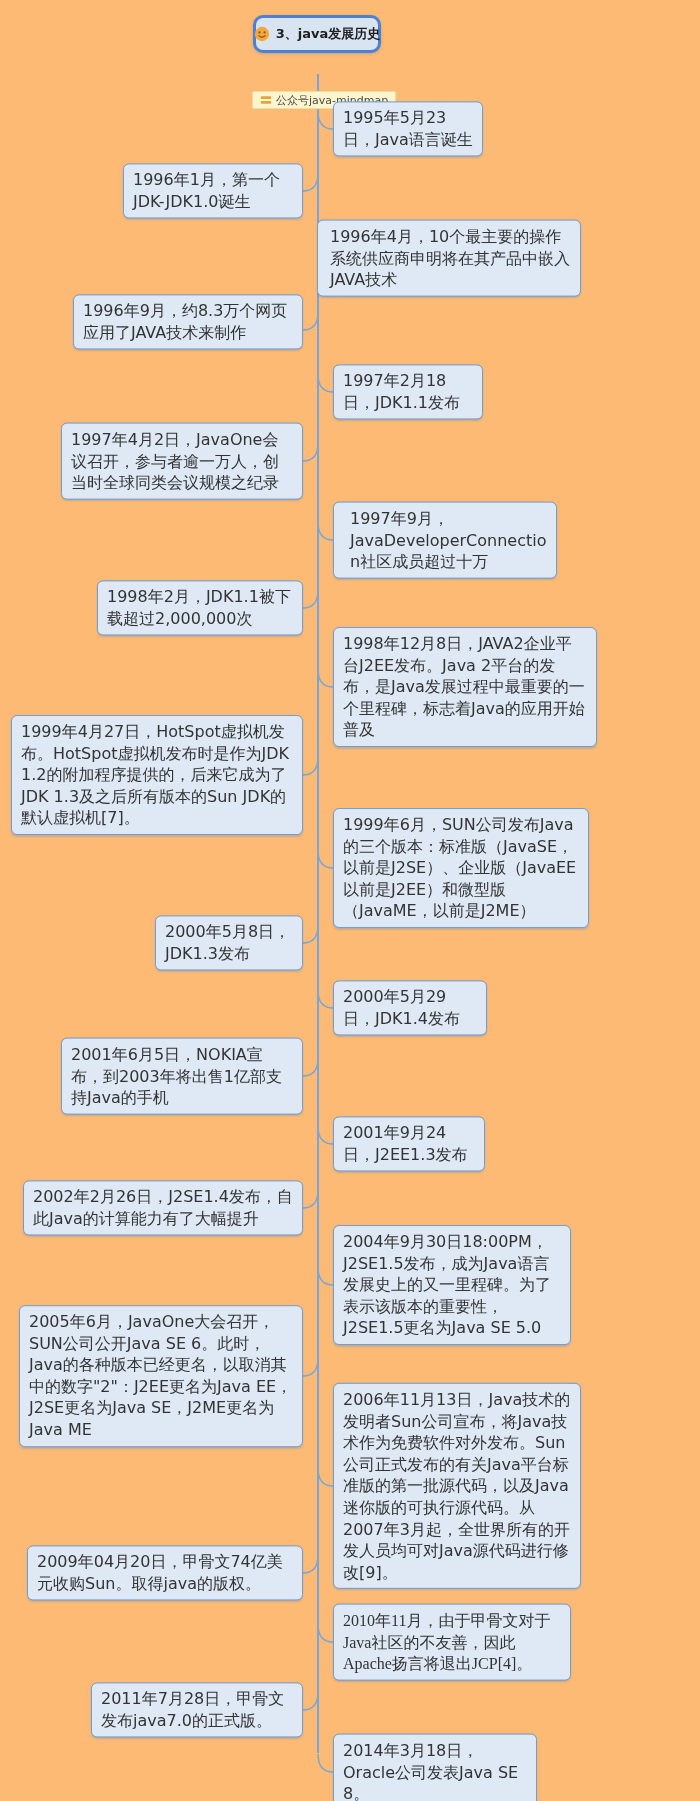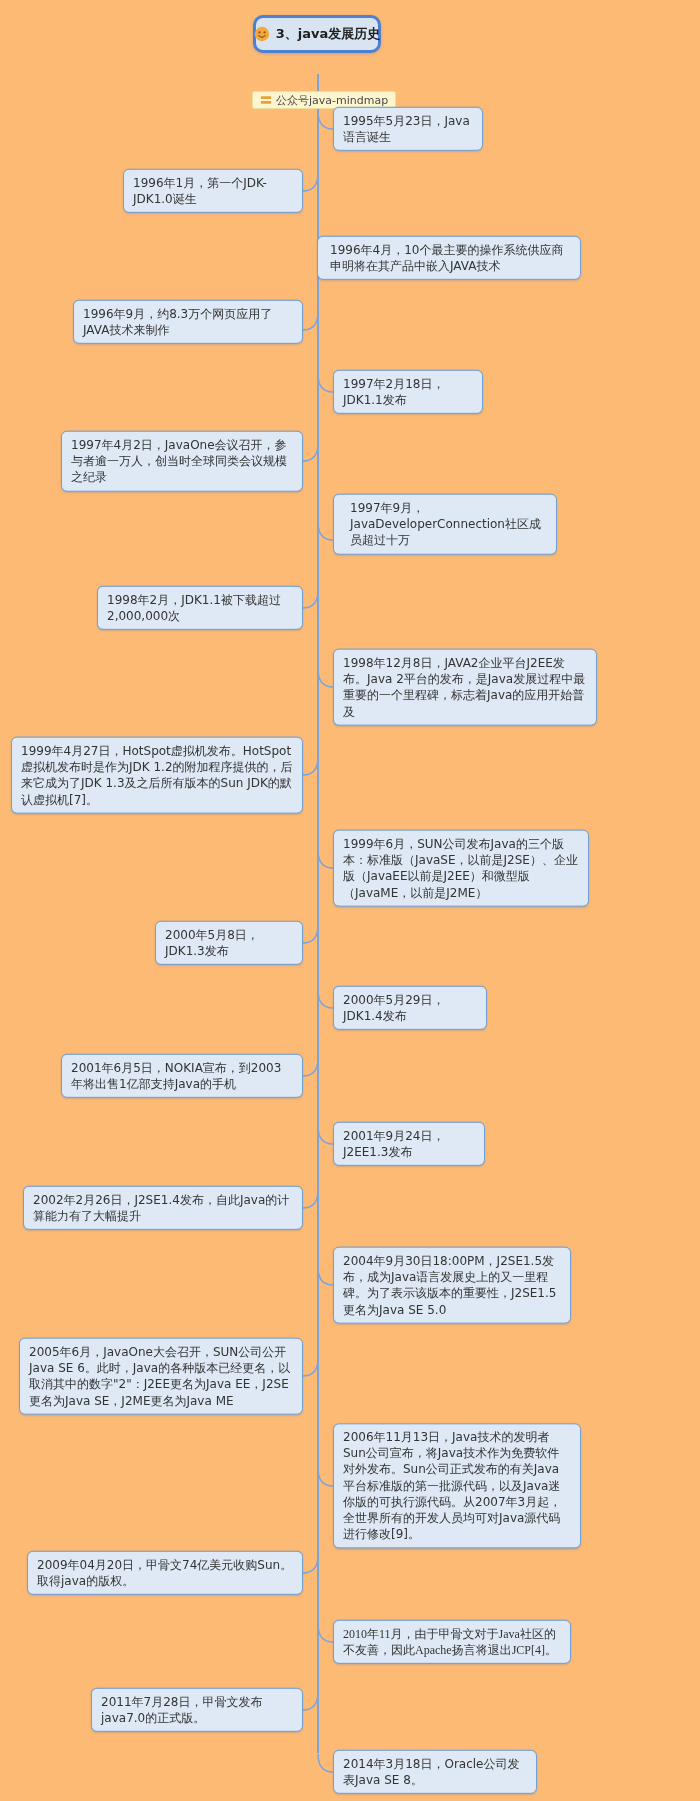--- a/index.html
+++ b/index.html
@@ -12,21 +12,21 @@
   .trunk  { stroke:var(--connector,#7aa5da); stroke-width:2;   fill:none; }
   .branch { stroke:var(--connector,#7aa5da); stroke-width:1.5; fill:none; }
 
   .node {
     position:absolute; box-sizing:border-box;
     transform:translateY(-50%);
     background:var(--node-bg,#dfe9f5);
     border:1.4px solid var(--node-border,#6e9ed6);
     border-radius:6px;
     padding:5px 9px;
-    font-size:12px; line-height:1.35; color:var(--text,#333);
+    font-size:16px; line-height:1.35; color:var(--text,#333);
     box-shadow:0 1px 2px rgba(90,130,180,.3);
     word-break:break-word;
   }
 
   .root-node {
     position:absolute; left:253px; top:15px; width:128px; height:38px;
     box-sizing:border-box;
     display:flex; align-items:center; justify-content:center; gap:6px;
     background:var(--root-bg,#d9e4f3);
     border:3px solid var(--root-border,#4e80d1);
@@ -102,21 +102,21 @@
     <span>公众号java-mindmap</span>
   </div>
 
   <div>
       <div class="node right" style="top: 129px; left: 333px; width: 150px;">1995年5月23日，Java语言诞生</div>
       <div class="node left" style="top: 191px; left: 123px; width: 180px;">1996年1月，第一个JDK-JDK1.0诞生</div>
       <div class="node right" style="top: 258px; left: 317px; width: 264px; padding-left: 12px;">1996年4月，10个最主要的操作系统供应商申明将在其产品中嵌入JAVA技术</div>
       <div class="node left" style="top: 316px; left: 73px; width: 230px; margin-top: 6px;">1996年9月，约8.3万个网页应用了JAVA技术来制作</div>
       <div class="node right" style="top: 392px; left: 333px; width: 150px;">1997年2月18日，JDK1.1发布</div>
       <div class="node left" style="top: 461px; left: 61px; width: 242px;">1997年4月2日，JavaOne会议召开，参与者逾一万人，创当时全球同类会议规模之纪录</div>
-      <div class="node right" style="top: 524px; left: 333px; width: 224px; padding-left: 16px;">1997年9月，JavaDeveloperConnection社区成员超过十万</div>
+      <div class="node right" style="top: 540px; left: 333px; width: 224px; padding-left: 16px;">1997年9月，JavaDeveloperConnection社区成员超过十万</div>
       <div class="node left" style="top: 608px; left: 97px; width: 206px;">1998年2月，JDK1.1被下载超过2,000,000次</div>
       <div class="node right" style="top: 687px; left: 333px; width: 264px;">1998年12月8日，JAVA2企业平台J2EE发布。Java 2平台的发布，是Java发展过程中最重要的一个里程碑，标志着Java的应用开始普及</div>
       <div class="node left" style="top: 775px; left: 11px; width: 292px;">1999年4月27日，HotSpot虚拟机发布。HotSpot虚拟机发布时是作为JDK 1.2的附加程序提供的，后来它成为了JDK 1.3及之后所有版本的Sun JDK的默认虚拟机[7]。</div>
       <div class="node right" style="top: 868px; left: 333px; width: 256px;">1999年6月，SUN公司发布Java的三个版本：标准版（JavaSE，以前是J2SE）、企业版（JavaEE以前是J2EE）和微型版（JavaME，以前是J2ME）</div>
       <div class="node left" style="top: 943px; left: 155px; width: 148px;">2000年5月8日，JDK1.3发布</div>
       <div class="node right" style="top: 1008px; left: 333px; width: 154px;">2000年5月29日，JDK1.4发布</div>
       <div class="node left" style="top: 1076px; left: 61px; width: 242px;">2001年6月5日，NOKIA宣布，到2003年将出售1亿部支持Java的手机</div>
       <div class="node right" style="top: 1144px; left: 333px; width: 152px;">2001年9月24日，J2EE1.3发布</div>
       <div class="node left" style="top: 1208px; left: 23px; width: 280px;">2002年2月26日，J2SE1.4发布，自此Java的计算能力有了大幅提升</div>
       <div class="node right" style="top: 1285px; left: 333px; width: 238px;">2004年9月30日18:00PM，J2SE1.5发布，成为Java语言发展史上的又一里程碑。为了表示该版本的重要性，J2SE1.5更名为Java SE 5.0</div>

